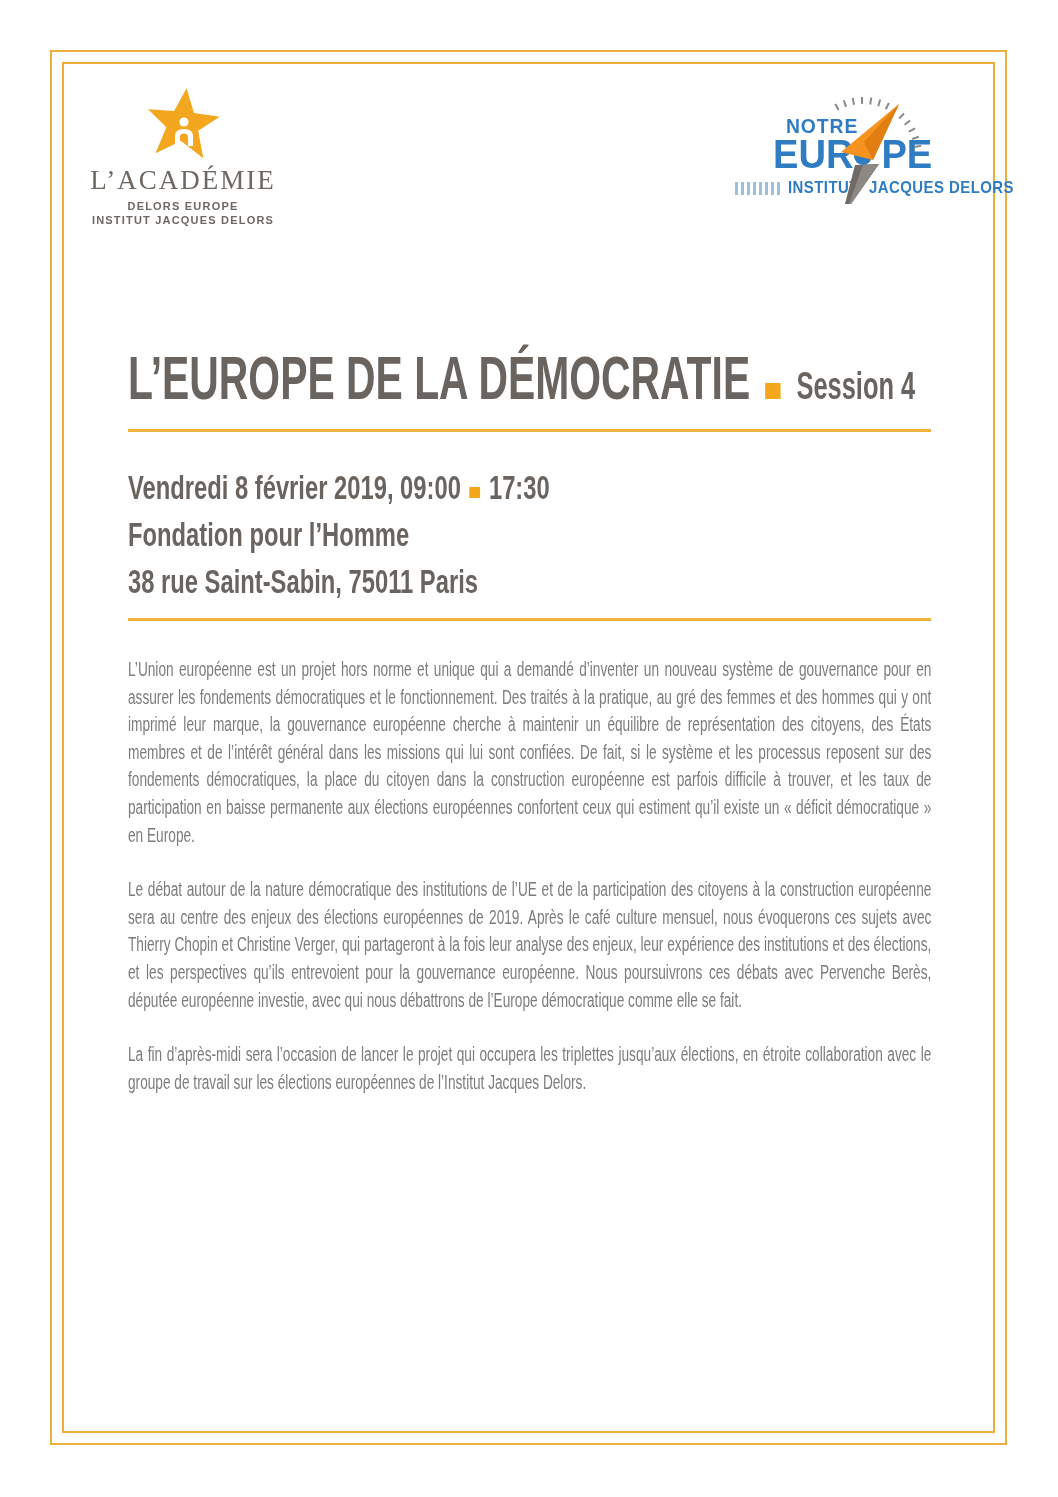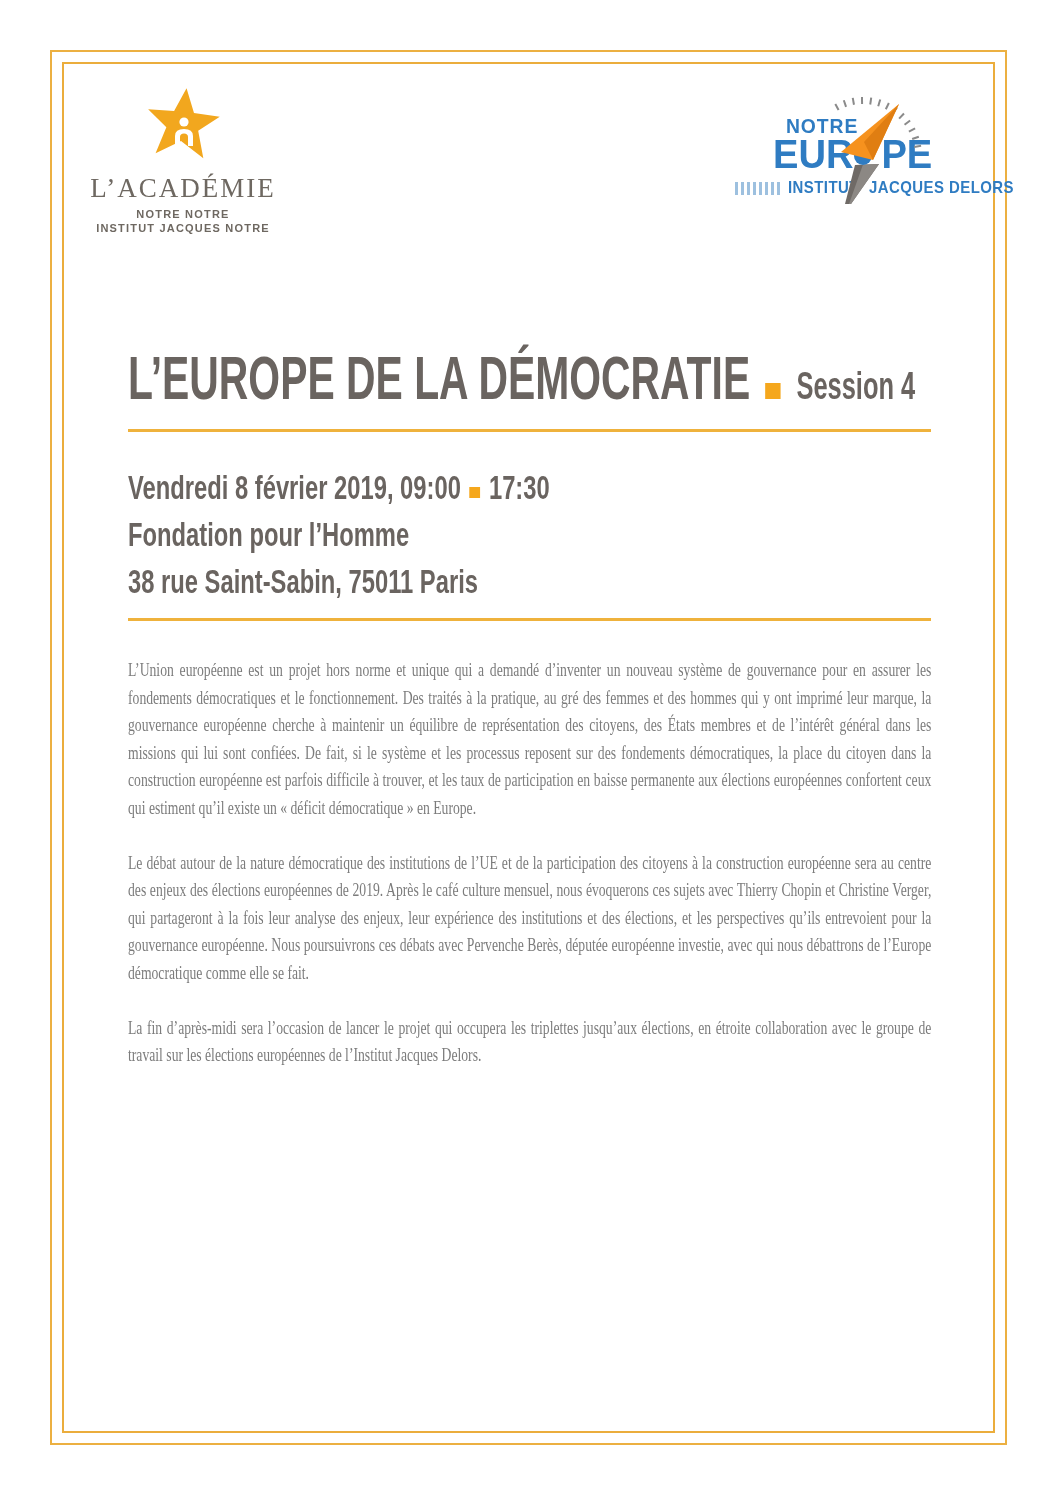--- a/index.html
+++ b/index.html
@@ -24,21 +24,21 @@
     border: 2px solid #EBAD3C;
     pointer-events: none;
   }
 
   
   .acad-logo { position:absolute; left:88px; top:86px; width:190px; text-align:center; }
   .acad-star { display:block; margin:0 auto; }
   .acad-name {
     font-family:"Liberation Serif", serif;
     font-size:27px; color:#6E6861; letter-spacing:2px;
-    margin-top:11px; white-space:nowrap;
+    margin-top:3px; white-space:nowrap;
   }
   .acad-sub1, .acad-sub2 {
     font-weight:bold; color:#6E6861; letter-spacing:1.2px; white-space:nowrap;
   }
   .acad-sub1 { font-size:11px; margin-top:4px; }
   .acad-sub2 { font-size:11px; margin-top:2px; }
 
   
   .ne-logo { position:absolute; left:733px; top:94px; width:240px; height:112px; }
   .ne-svg { position:absolute; left:0; top:0; }
@@ -93,21 +93,21 @@
   }
   .event-line {
     font-weight:bold; font-size:33px; color:#6A6460; line-height:47px;
     display:flex; align-items:baseline;
   }
   .event-sq {
     display:inline-block; width:15px; height:11px; background:#F5A71C;
     margin:0 12px; position:relative; top:-1px;
   }
 
-  .paragraphs { position:absolute; left:128px; top:656px; width:803px;font-family:Liberation Serif, serif; }
+  .paragraphs { position:absolute; left:128px; top:656px; width:803px; }
   .paragraphs p {
     width:1146px;
     transform:scaleX(0.701); transform-origin:0 0;
     margin:0 0 27px 0;
     text-align:justify;
     font-size:19.5px; line-height:27.6px; color:#7C7C7C;
     letter-spacing:0px;
   }
 </style>
 </head>
@@ -120,22 +120,22 @@
 
   <div class="acad-logo">
     <svg class="acad-star" width="86" height="76" viewBox="0 0 86 76">
       <g transform="rotate(6 43 36)">
         <polygon fill="#F2A71E" points="43,2 53,26 79,27 59,43 67,70 43,55 19,70 27,43 7,27 33,26"></polygon>
       </g>
       <circle cx="44" cy="36" r="4.6" fill="#ffffff"></circle>
       <path d="M35,60 L35,50 Q35,43 44,43 Q53,43 53,50 L53,60 L48,60 L48,51 Q48,47.5 44,47.5 Q40,47.5 40,51 L40,60 Z" fill="#ffffff"></path>
     </svg>
     <div class="acad-name">L’ACADÉMIE</div>
-    <div class="acad-sub1">NOTRE NOTRE</div>
-    <div class="acad-sub2">INSTITUT JACQUES NOTRE</div>
+    <div class="acad-sub1">DELORS EUROPE</div>
+    <div class="acad-sub2">INSTITUT JACQUES DELORS</div>
   </div>
 
   <div class="ne-logo">
     <div class="ne-notre">NOTRE</div>
     <div class="ne-europe">
       <span>EUR</span>
         <span class="gap"></span>
         <span>PE</span>
     </div>
     <div class="ne-bottom">

